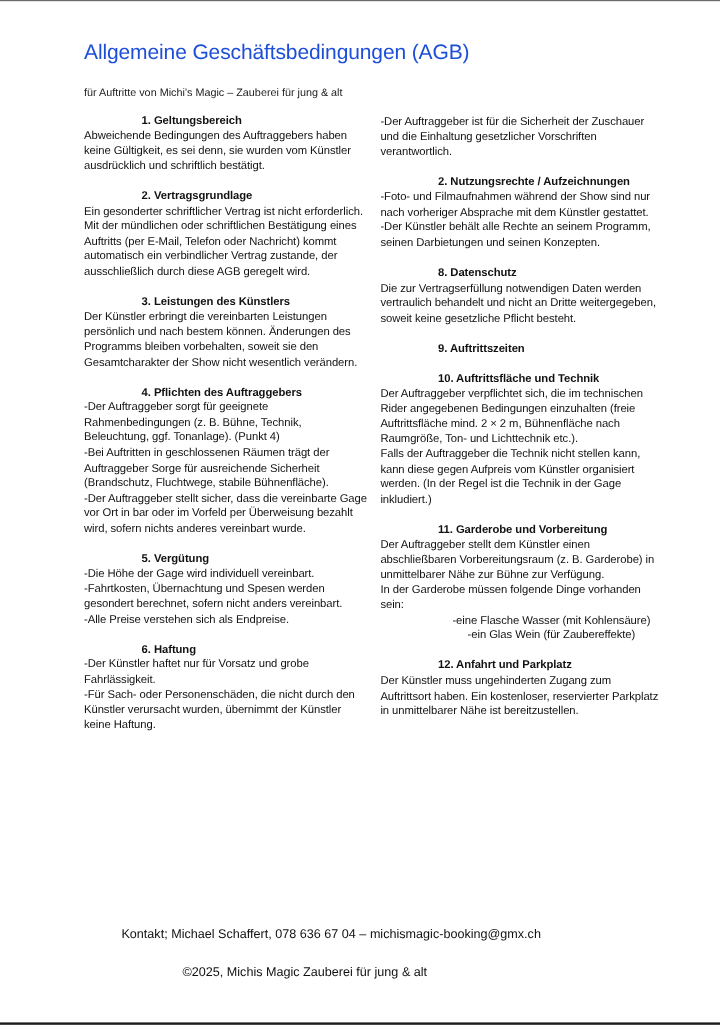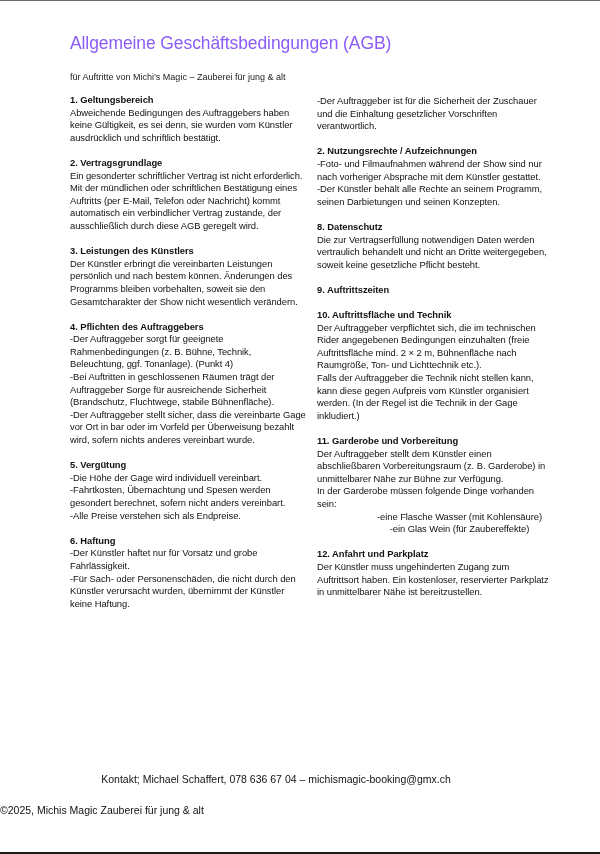--- a/index.html
+++ b/index.html
@@ -3,31 +3,31 @@
   <meta charset="utf-8">
   <style>
     html, body { margin: 0; padding: 0; }
     body {
       width: 600px; height: 854px; background: #ffffff; position: relative; overflow: hidden;
       font-family: "Liberation Sans", "DejaVu Sans", sans-serif; color: #111111;
     }
     .top-rule { position: absolute; left: 0; top: 0; width: 600px; height: 1px; background: #6b6b6b; }
     .bottom-rule { position: absolute; left: 0; bottom: 0; width: 600px; height: 2px; background: #1a1a1a; }
     .header { position: absolute; left: 70px; top: 33px; }
-    .title { font-size: 17.5px; line-height: 20px; color: #8b5cf6; letter-spacing: -0.1px; }
+    .title { font-size: 17.5px; line-height: 20px; color: #1d4ed8; letter-spacing: -0.1px; }
     .subtitle { font-size: 9px; line-height: 12px; margin-top: 18px; color: #222; }
     .col { position: absolute; top: 94px; width: 236px; font-size: 9.4px; line-height: 12.6px; letter-spacing: -0.05px; }
     .col-left { left: 70px; }
     .col-right { left: 317px; top: 95px; }
     .section { margin-bottom: 12.6px; }
-    .section-heading { font-weight: bold; }
+    .section-heading { font-weight: bold; margin-left: 48px; }
     .para { white-space: normal; }
     .indent { padding-left: 49px; text-align: center; }
     .footer-contact { position: absolute; left: 0; width: 552px; top: 772px; text-align: center; font-size: 10.5px; line-height: 14px; }
-    .footer-copyright { position: absolute; left: 0; width: 508px; top: 803px; text-align: left; font-size: 10.5px; line-height: 14px; }
+    .footer-copyright { position: absolute; left: 0; width: 508px; top: 803px; text-align: center; font-size: 10.5px; line-height: 14px; }
   </style>
 </head>
 <body>
 
 <div class="top-rule"></div>
 
 <div class="header">
   <div class="title">Allgemeine Geschäftsbedingungen (AGB)</div>
   <div class="subtitle">für Auftritte von Michi’s Magic – Zauberei für jung &amp; alt</div>
 </div>

